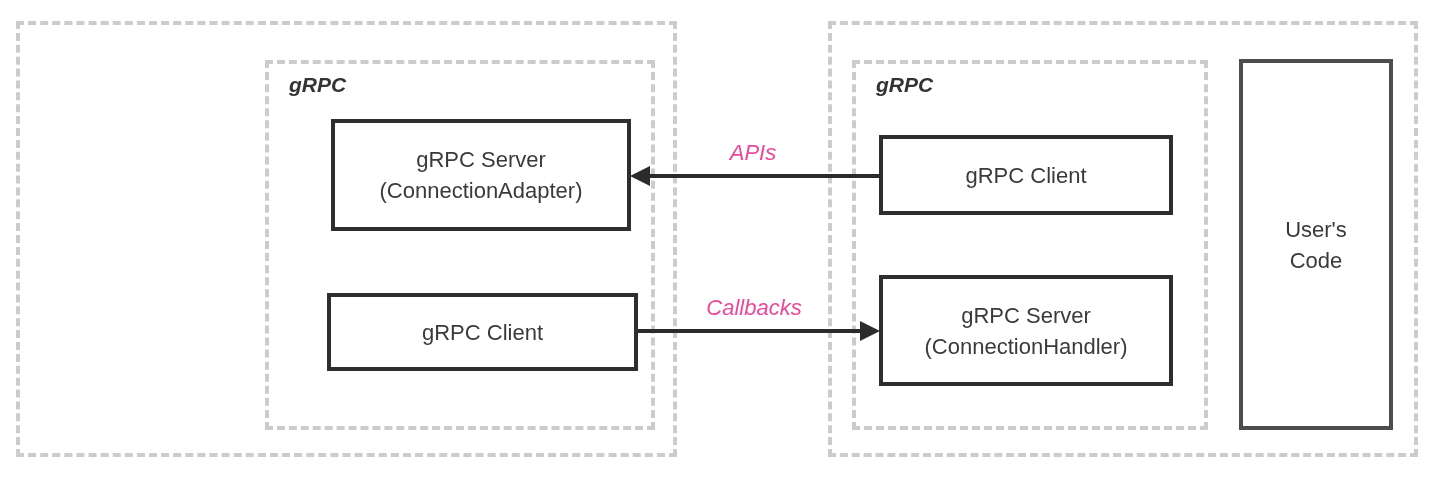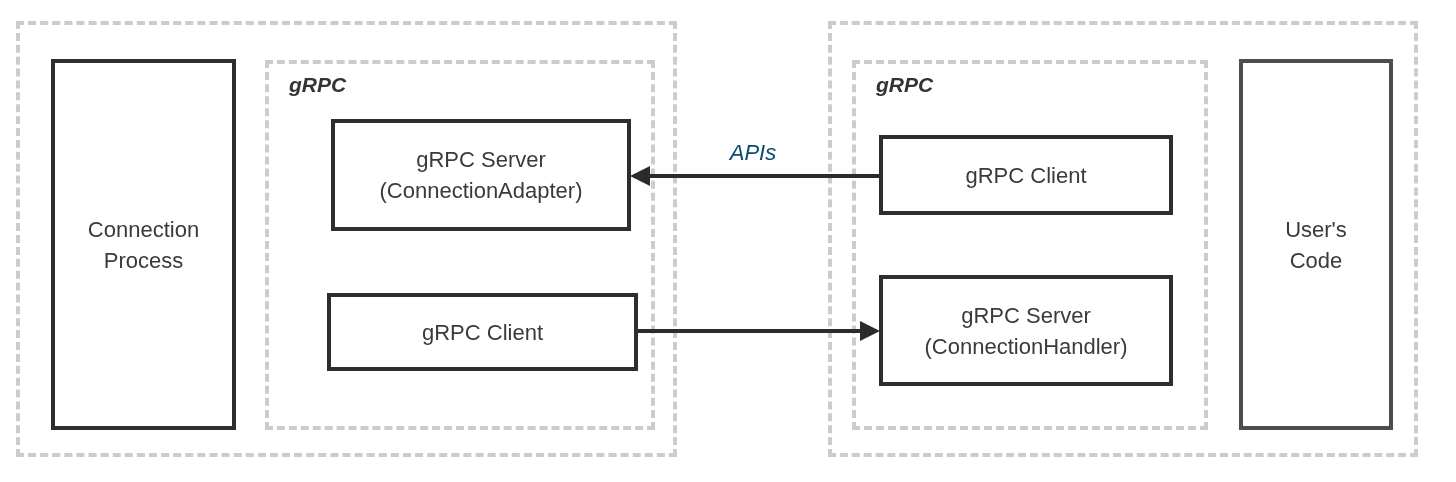--- a/index.html
+++ b/index.html
@@ -73,21 +73,21 @@
     border-top: 10px solid transparent;
     border-bottom: 10px solid transparent;
     border-left: 20px solid #2b2b2b;
   }
   .arrow-label {
     position: absolute;
     width: 200px;
     text-align: center;
     font-size: 22px;
     font-style: italic;
-    color: #0c4a6e;
+    color: #ec4899;
     z-index: 6;
   }
   
   #left-outer    { left: 16px;   top: 21px;  width: 661px; height: 436px; }
   #right-outer   { left: 828px;  top: 21px;  width: 590px; height: 436px; }
   #conn-process  { left: 51px;   top: 59px;  width: 185px; height: 371px; }
   #left-inner    { left: 265px;  top: 60px;  width: 390px; height: 370px; }
   #left-server   { left: 331px;  top: 119px; width: 300px; height: 112px; }
   #left-client   { left: 327px;  top: 293px; width: 311px; height: 78px;  }
   #right-inner   { left: 852px;  top: 60px;  width: 356px; height: 370px; }
@@ -101,24 +101,20 @@
   #callbacks-head { left: 860px; top: 321px; }
   #callbacks-label{ left: 654px; top: 295px; }
 </style>
 </head>
 <body>
 
 <div class="canvas">
 
   <div class="dashed-box" id="left-outer"></div>
 
-  <div class="solid-box" id="conn-process">
-    <span class="box-label">Connection
-Process</span>
-  </div>
 
   <div class="dashed-box" id="left-inner">
     <span class="grpc-label">gRPC</span>
   </div>
 
   <div class="solid-box" id="left-server">
     <span class="box-label">gRPC Server
 (ConnectionAdapter)</span>
   </div>
 
@@ -145,14 +141,15 @@
     <span class="box-label">User's
 Code</span>
   </div>
 
   <div class="arrow-line" id="apis-line"></div>
   <div class="arrow-head left" id="apis-head"></div>
   <div class="arrow-label" id="apis-label">APIs</div>
 
   <div class="arrow-line" id="callbacks-line"></div>
   <div class="arrow-head right" id="callbacks-head"></div>
+  <div class="arrow-label" id="callbacks-label">Callbacks</div>
 
 </div>
 
 </body></html>

